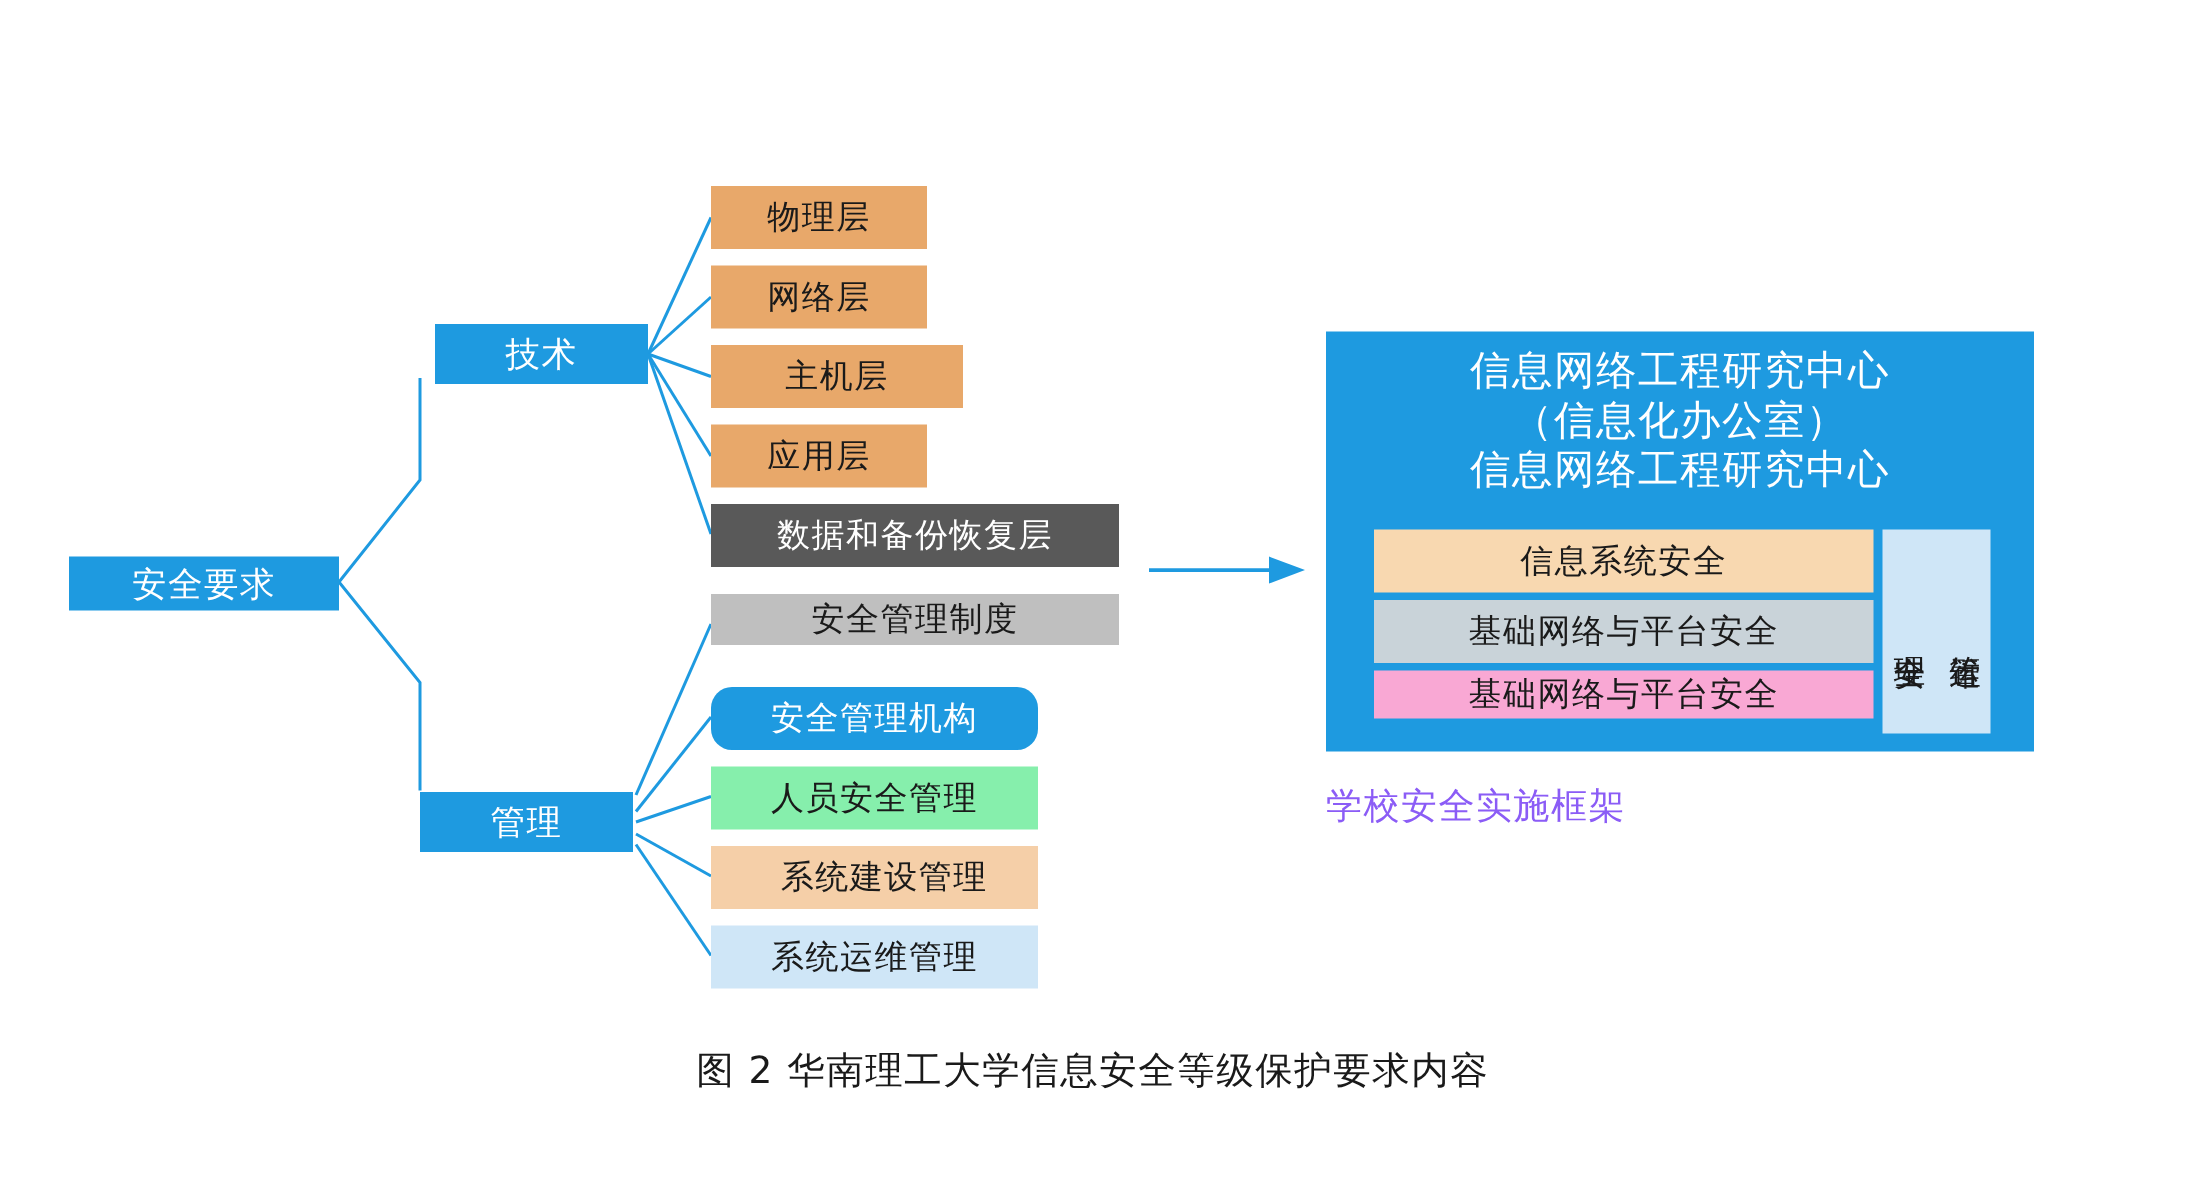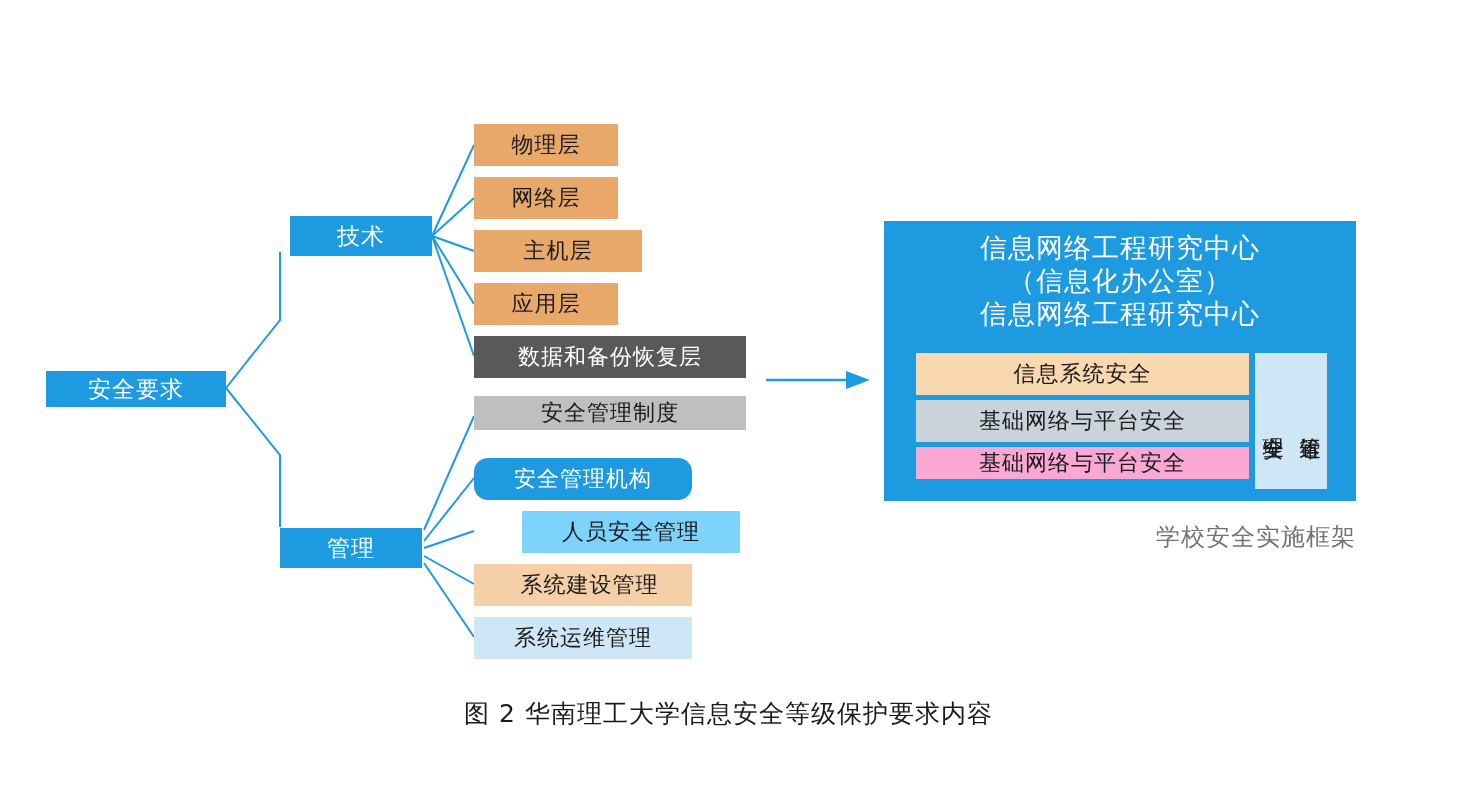--- a/index.html
+++ b/index.html
@@ -55,22 +55,21 @@
   }
   .leaf-gray {
     background: #bfbfbf;
   }
   .leaf-blue {
     background: #1e9ae0;
     color: #ffffff;
     border-radius: 14px;
   }
   .leaf-lightblue {
-    background: #7dd3fc;
-    margin-left: 48px;
+    background: #86efac;
   }
   .leaf-peach {
     background: #f5cfa8;
   }
   .leaf-paleblue {
     background: #cfe6f7;
   }
 
   
   #framework {
@@ -128,23 +127,23 @@
     justify-content: center;
     font-size: 21px;
     color: #1a1a1a;
     line-height: 31px;
   }
   #framework-caption {
     position: absolute;
     left: 884px;
     top: 521px;
     width: 472px;
-    text-align: right;
+    text-align: left;
     font-size: 24px;
-    color: #737373;
+    color: #8b5cf6;
     letter-spacing: 1px;
   }
   #figure-caption {
     position: absolute;
     left: 0;
     top: 697px;
     width: 1457px;
     text-align: center;
     font-size: 25px;
     color: #1a1a1a;

